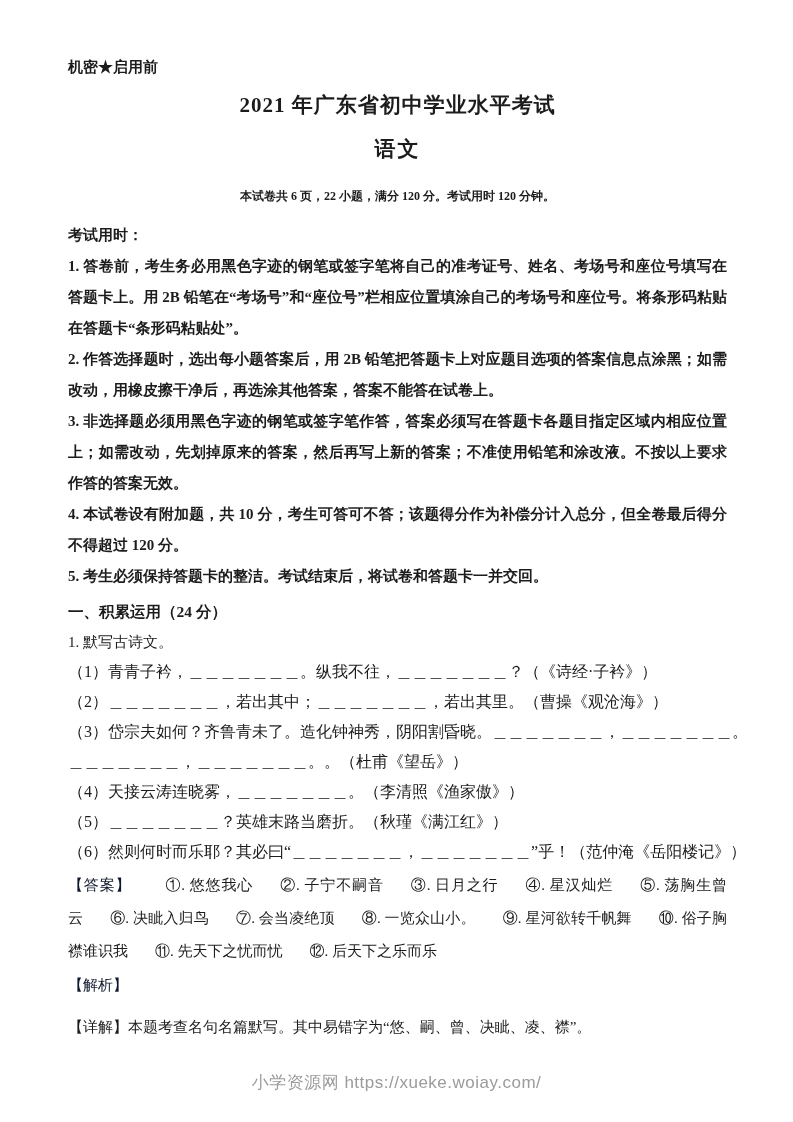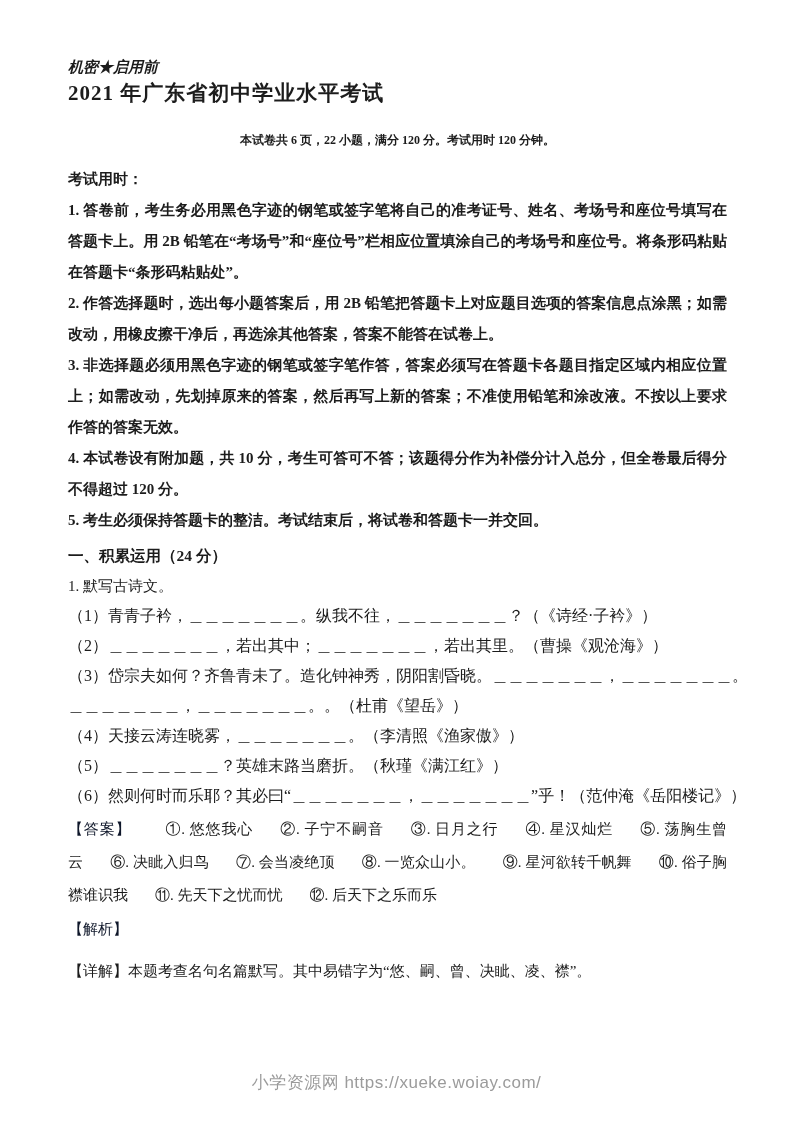--- a/index.html
+++ b/index.html
@@ -9,25 +9,25 @@
     font-family: "Liberation Serif", "DejaVu Serif", serif;
     color: #1c1c1c;
     overflow: hidden;
   }
   .page {
     width: 793px; height: 1122px;
     padding: 56px 66px 0 68px;
     position: relative;
   }
   .kicker {
-    font-size: 15px; font-weight: 700; line-height: 22px; font-style: italic;
+    font-size: 15px; font-weight: 700; line-height: 22px;
   }
   .title {
-    font-size: 21px; font-weight: 700;
-    line-height: 30px; letter-spacing: 1px;
+    text-align: center; font-size: 21px; font-weight: 700;
+    margin-top: 12px; line-height: 30px; letter-spacing: 1px;
   }
   .subject {
     text-align: center; font-size: 21px; font-weight: 700;
     margin-top: 14px; line-height: 30px; letter-spacing: 2px;
   }
   .exam-info {
     text-align: center; font-size: 12px; font-weight: 700;
     margin-top: 21px; line-height: 22px;
   }
   .notice-heading {
@@ -71,20 +71,21 @@
 </style>
 </head>
 <body>
 
 <div class="page">
 
   <div class="kicker">机密★启用前</div>
 
   <div class="title">2021 年广东省初中学业水平考试</div>
 
+  <div class="subject">语文</div>
 
   <div class="exam-info">本试卷共 6 页，22 小题，满分 120 分。考试用时 120 分钟。</div>
 
   <div class="notice">
     <div class="notice-heading">考试用时：</div>
     <p>1. 答卷前，考生务必用黑色字迹的钢笔或签字笔将自己的准考证号、姓名、考场号和座位号填写在答题卡上。用 2B 铅笔在“考场号”和“座位号”栏相应位置填涂自己的考场号和座位号。将条形码粘贴在答题卡“条形码粘贴处”。</p>
     <p>2. 作答选择题时，选出每小题答案后，用 2B 铅笔把答题卡上对应题目选项的答案信息点涂黑；如需改动，用橡皮擦干净后，再选涂其他答案，答案不能答在试卷上。</p>
     <p>3. 非选择题必须用黑色字迹的钢笔或签字笔作答，答案必须写在答题卡各题目指定区域内相应位置上；如需改动，先划掉原来的答案，然后再写上新的答案；不准使用铅笔和涂改液。不按以上要求作答的答案无效。</p>
     <p>4. 本试卷设有附加题，共 10 分，考生可答可不答；该题得分作为补偿分计入总分，但全卷最后得分不得超过 120 分。</p>
     <p>5. 考生必须保持答题卡的整洁。考试结束后，将试卷和答题卡一并交回。</p>

